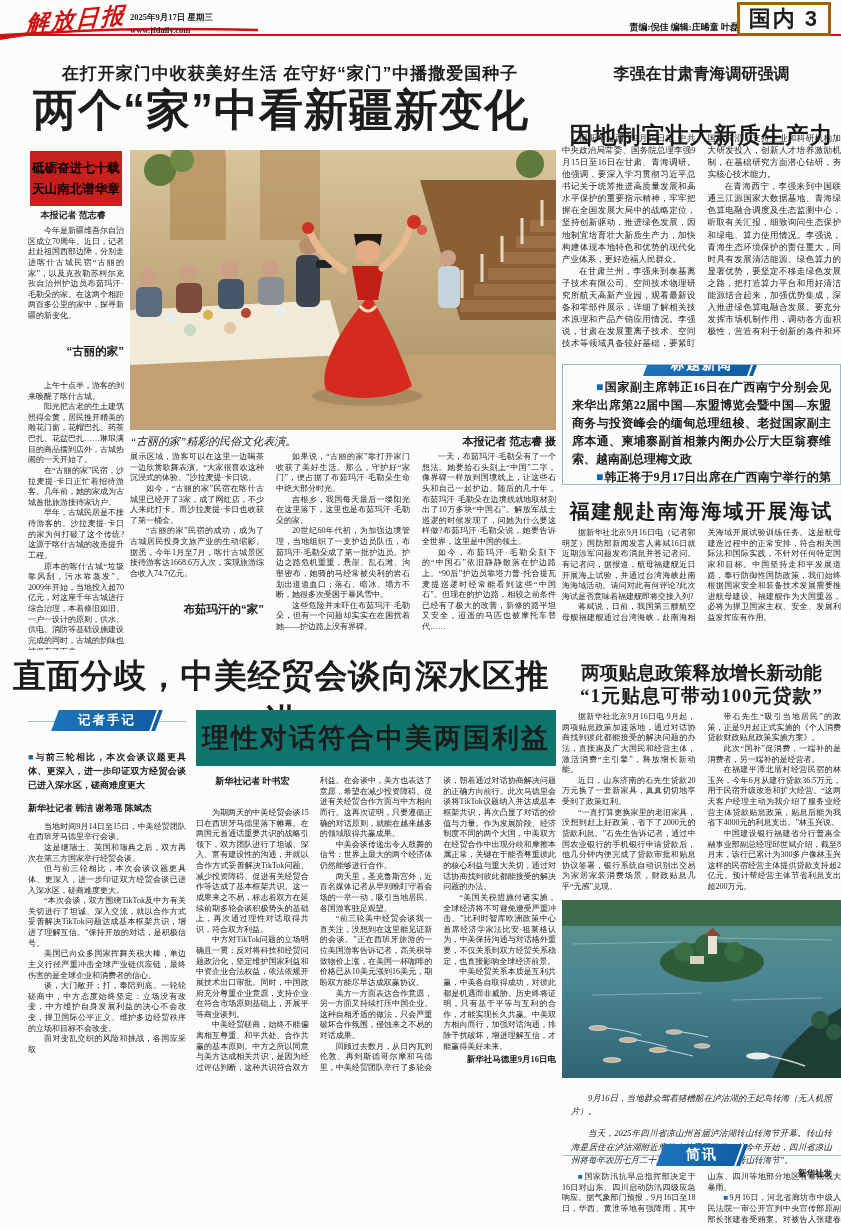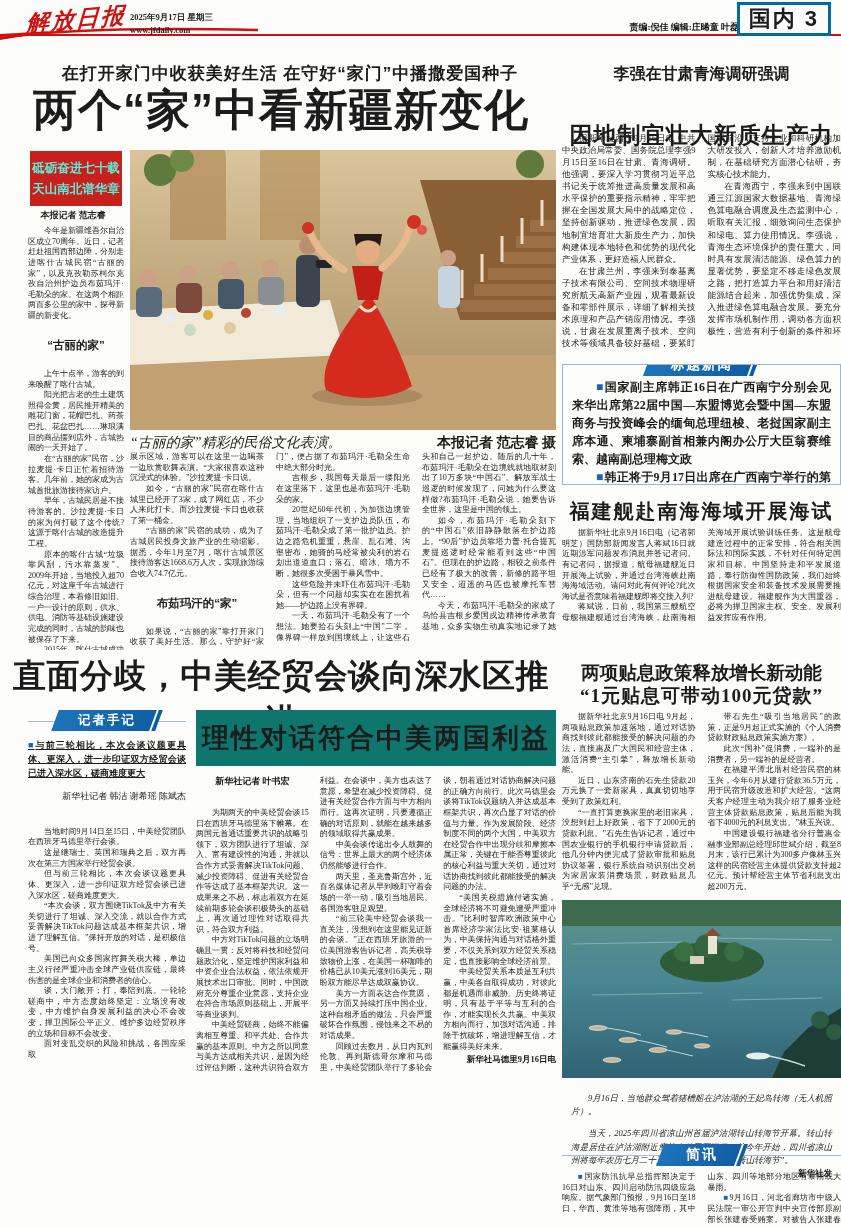--- a/index.html
+++ b/index.html
@@ -6,52 +6,52 @@
   #page{position:relative;width:841px;height:1228px;background:#fcfcfa;margin:0 auto;
         overflow:hidden;font-family:"Liberation Serif","DejaVu Serif",serif;color:#1c1c1c;}
   .abs{position:absolute;}
   .hei{font-family:"Liberation Sans","DejaVu Sans",sans-serif;}
   .center{text-align:center;}
   
   .masthead{left:26px;top:4px;font-size:23px;font-weight:bold;font-style:italic;
             color:#cf1211;transform:rotate(-5deg) skewX(-8deg);letter-spacing:2px;}
   .dateblock{left:130px;top:11px;font-size:8.5px;line-height:1.55;color:#222;font-weight:bold;}
   .editors{right:102px;top:21px;font-size:9px;color:#111;font-weight:bold;}
-  .pagebox{right:10px;top:2px;border:3px solid #0369a1;padding:0 9px;font-size:22px;
+  .pagebox{right:10px;top:2px;border:3px solid #a16207;padding:0 9px;font-size:22px;
            font-weight:bold;line-height:28px;letter-spacing:2px;}
   .redline{left:0;top:34px;width:841px;height:2px;background:#cf1211;}
   
   .kicker{left:18px;top:62px;width:544px;font-size:17px;font-weight:bold;letter-spacing:1px;}
   .bigtitle{left:0;top:84px;width:562px;font-size:44px;font-weight:bold;letter-spacing:1px;line-height:1.2;}
-  .themebox{left:30px;top:151px;width:92px;background:#c8201d;color:#5eead4;
+  .themebox{left:30px;top:151px;width:92px;background:#c8201d;color:#000000;
             text-align:center;padding:7px 0;font-size:12.5px;font-weight:bold;line-height:1.65;}
   .byline1{left:14px;top:209px;width:118px;font-size:9px;font-weight:bold;}
   .bodytext{font-size:8px;line-height:1.33;text-align:justify;}
   .bodytext p{margin:0;text-indent:2em;}
   .bodytext .noindent{text-indent:0;}
   .sidebar{left:28px;top:226px;width:96px;height:424px;overflow:hidden;}
-  .subhead{font-size:11.5px;font-weight:bold;text-align:center;margin:16px 0;text-indent:0;}
+  .subhead{font-size:11.5px;font-weight:bold;text-align:right;margin:22px 0;text-indent:0;}
   .photo1{left:130px;top:150px;width:426px;height:280px;overflow:hidden;}
   .cap1{left:130px;top:434px;width:426px;display:flex;justify-content:space-between;
-        font-size:14px;font-style:italic;}
+        font-size:11px;font-style:italic;}
   .lowerflow{left:130px;top:452px;width:426px;height:200px;overflow:hidden;
              column-count:3;column-gap:12px;}
   
   .midtitle{left:0;top:654px;width:562px;font-size:33px;font-weight:bold;letter-spacing:0.5px;}
   .banner{position:relative;display:inline-flex;align-items:center;justify-content:center;
           background:linear-gradient(100deg,#1d74ba,#0f5ca3);color:#fff;font-weight:bold;
           transform:skewX(-20deg);font-family:"Liberation Sans","DejaVu Sans",sans-serif;}
   .banner .bt{transform:skewX(20deg);display:block;letter-spacing:2px;}
   .banner::after{content:"";position:absolute;right:4px;top:0;bottom:0;width:2px;background:#fff;}
   .banner-row{position:relative;display:flex;justify-content:center;}
   .banner-row::before{content:"";position:absolute;left:0;right:0;top:50%;height:1px;background:#a9bdd0;}
   .banner-row .banner{position:relative;z-index:1;}
   .notes{left:28px;top:710px;width:158px;height:518px;overflow:hidden;}
-  .notes-summary{font-size:9px;line-height:1.55;font-weight:bold;text-align:justify;margin-top:8px;text-decoration:underline;}
-  .notes-byline{font-size:9px;font-weight:normal;text-align:right;margin:9px 0 24px;}
+  .notes-summary{font-size:9px;line-height:1.55;font-weight:bold;text-align:justify;margin-top:20px;}
+  .notes-byline{font-size:9px;font-weight:bold;text-align:left;margin:9px 0 7px;}
   .sq{color:#1668ad;margin-right:1px;}
   .oped{left:196px;top:710px;width:360px;}
   .oped-head{height:56px;background:#0f766e;display:flex;align-items:center;justify-content:center;
              font-size:27px;font-weight:bold;letter-spacing:2px;}
   .oped-byline{text-align:center;font-weight:bold;font-size:9px;margin-bottom:20px;text-indent:0;}
   .opedflow{margin-top:10px;height:448px;overflow:hidden;column-count:3;column-gap:11px;}
   .credit-r{text-align:right;font-weight:bold;text-indent:0;margin-top:2px;}
   
   .rcol{left:562px;width:279px;}
   .lq-kicker{top:64px;font-size:16px;font-weight:bold;}

